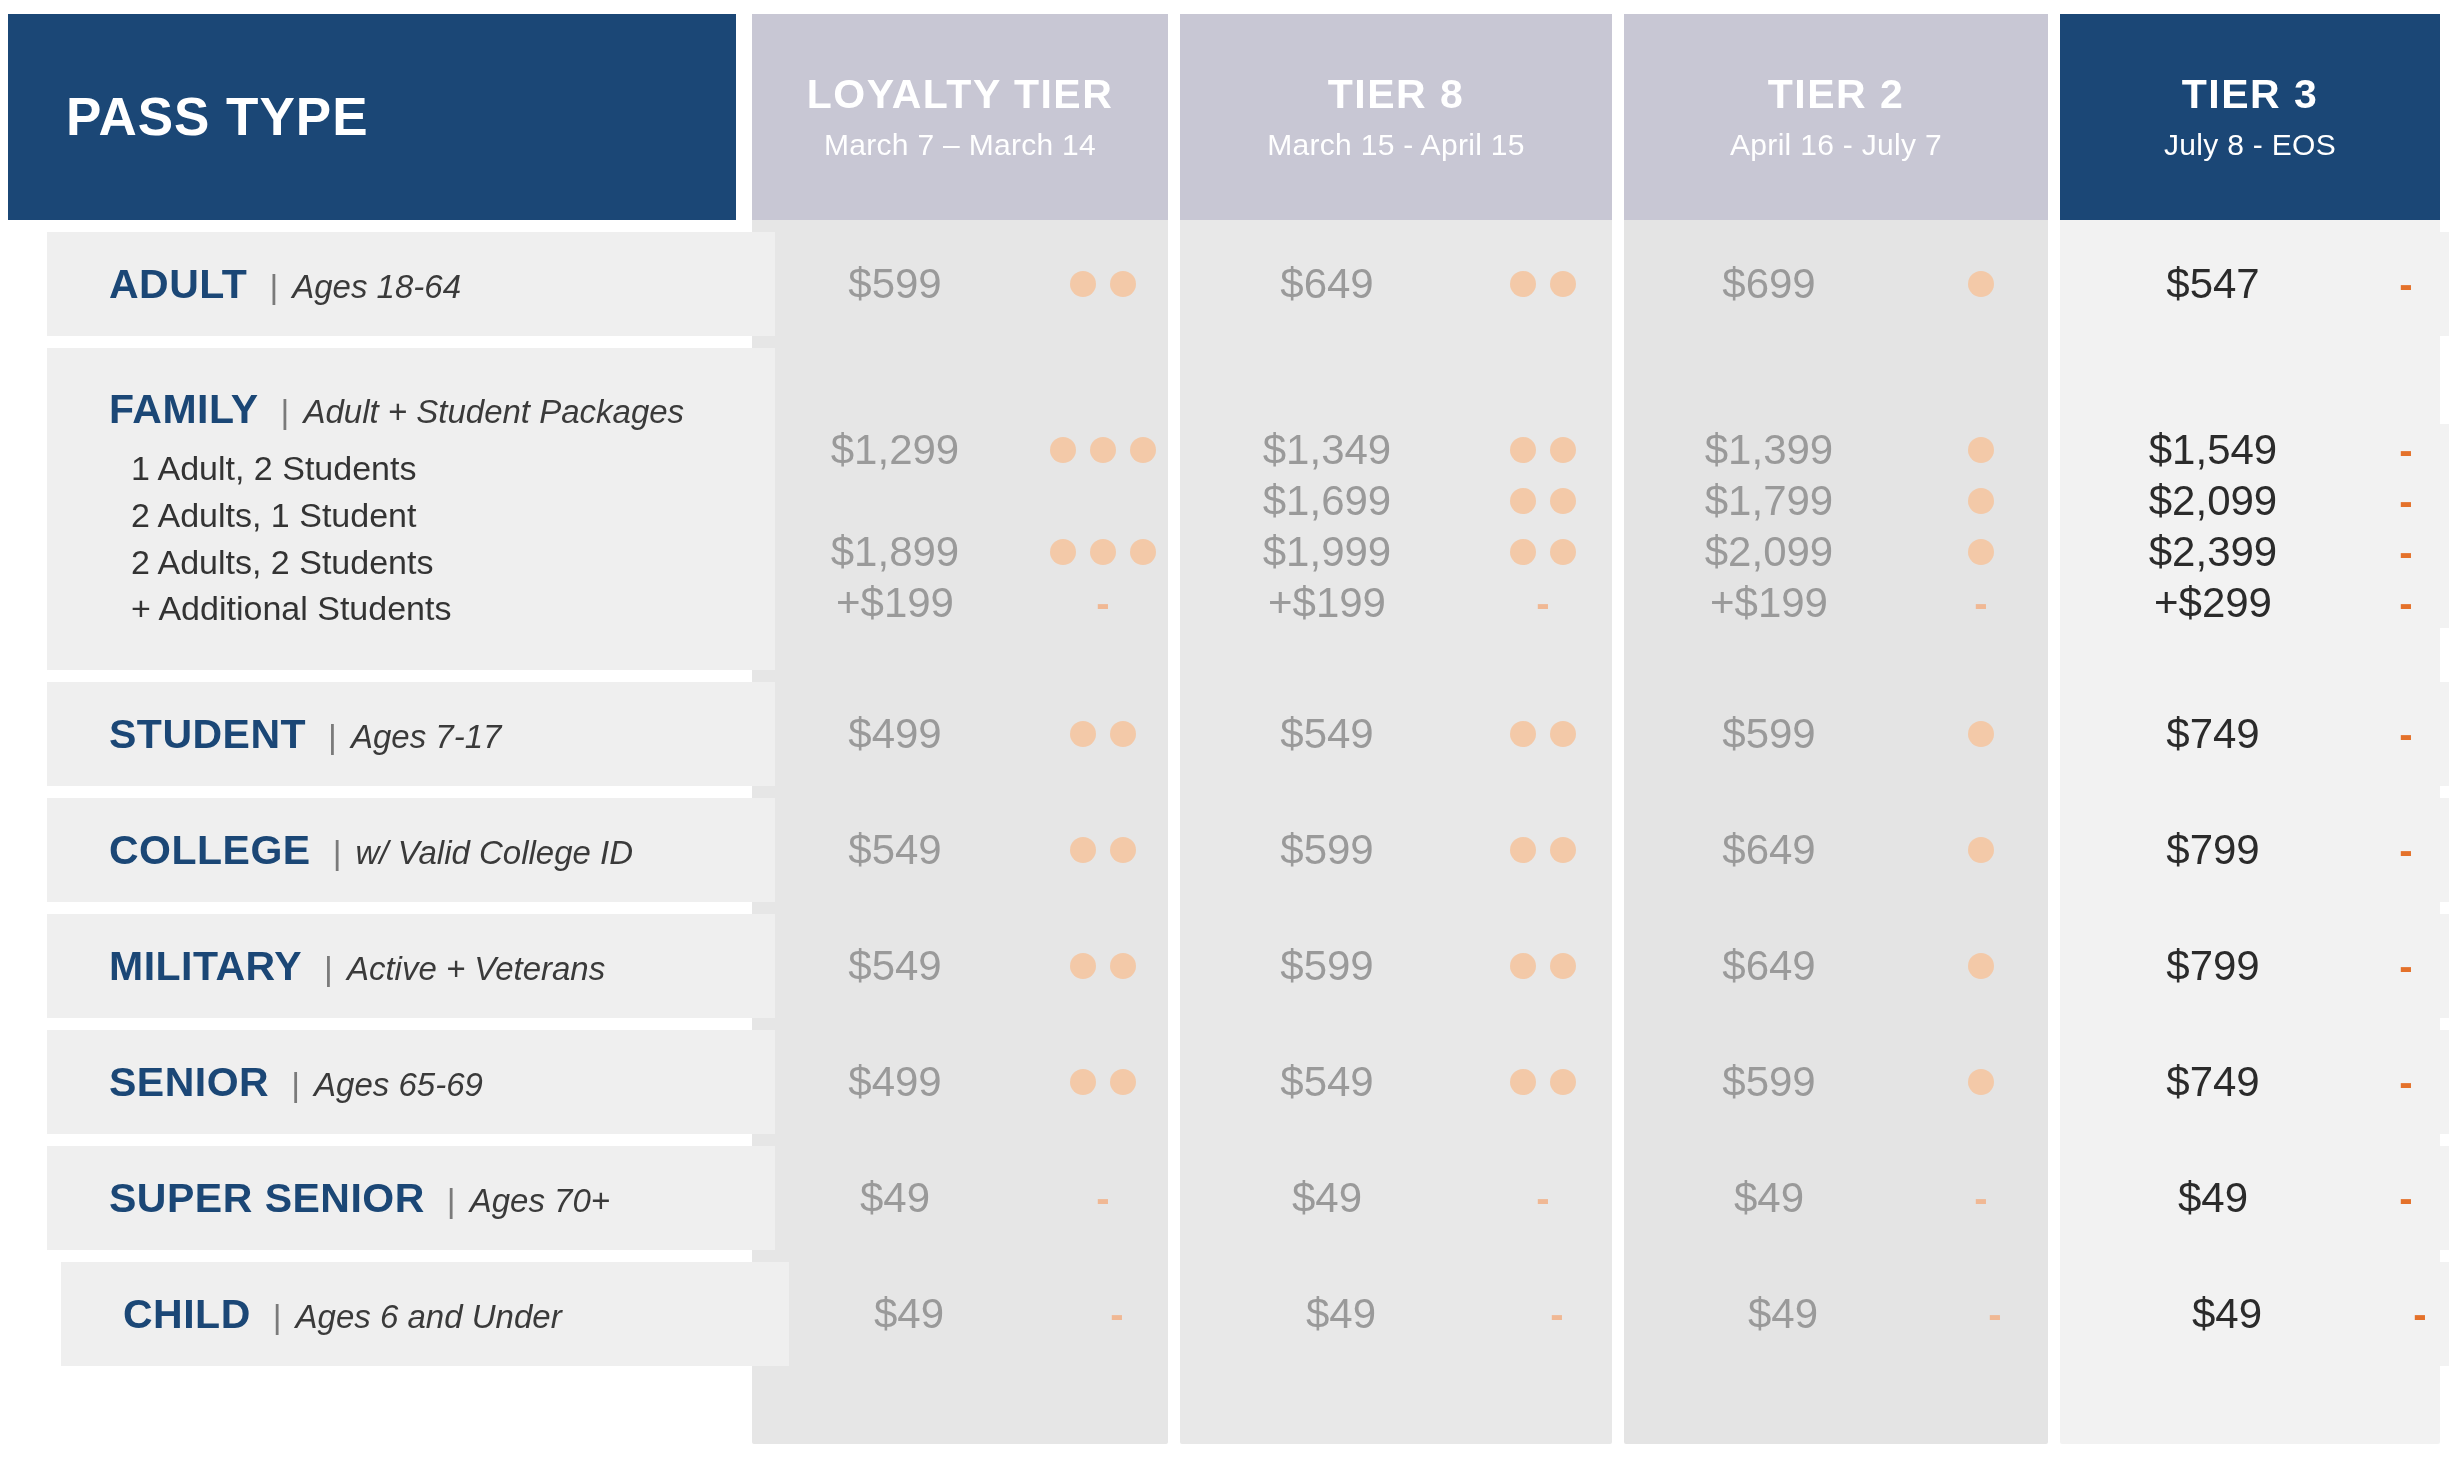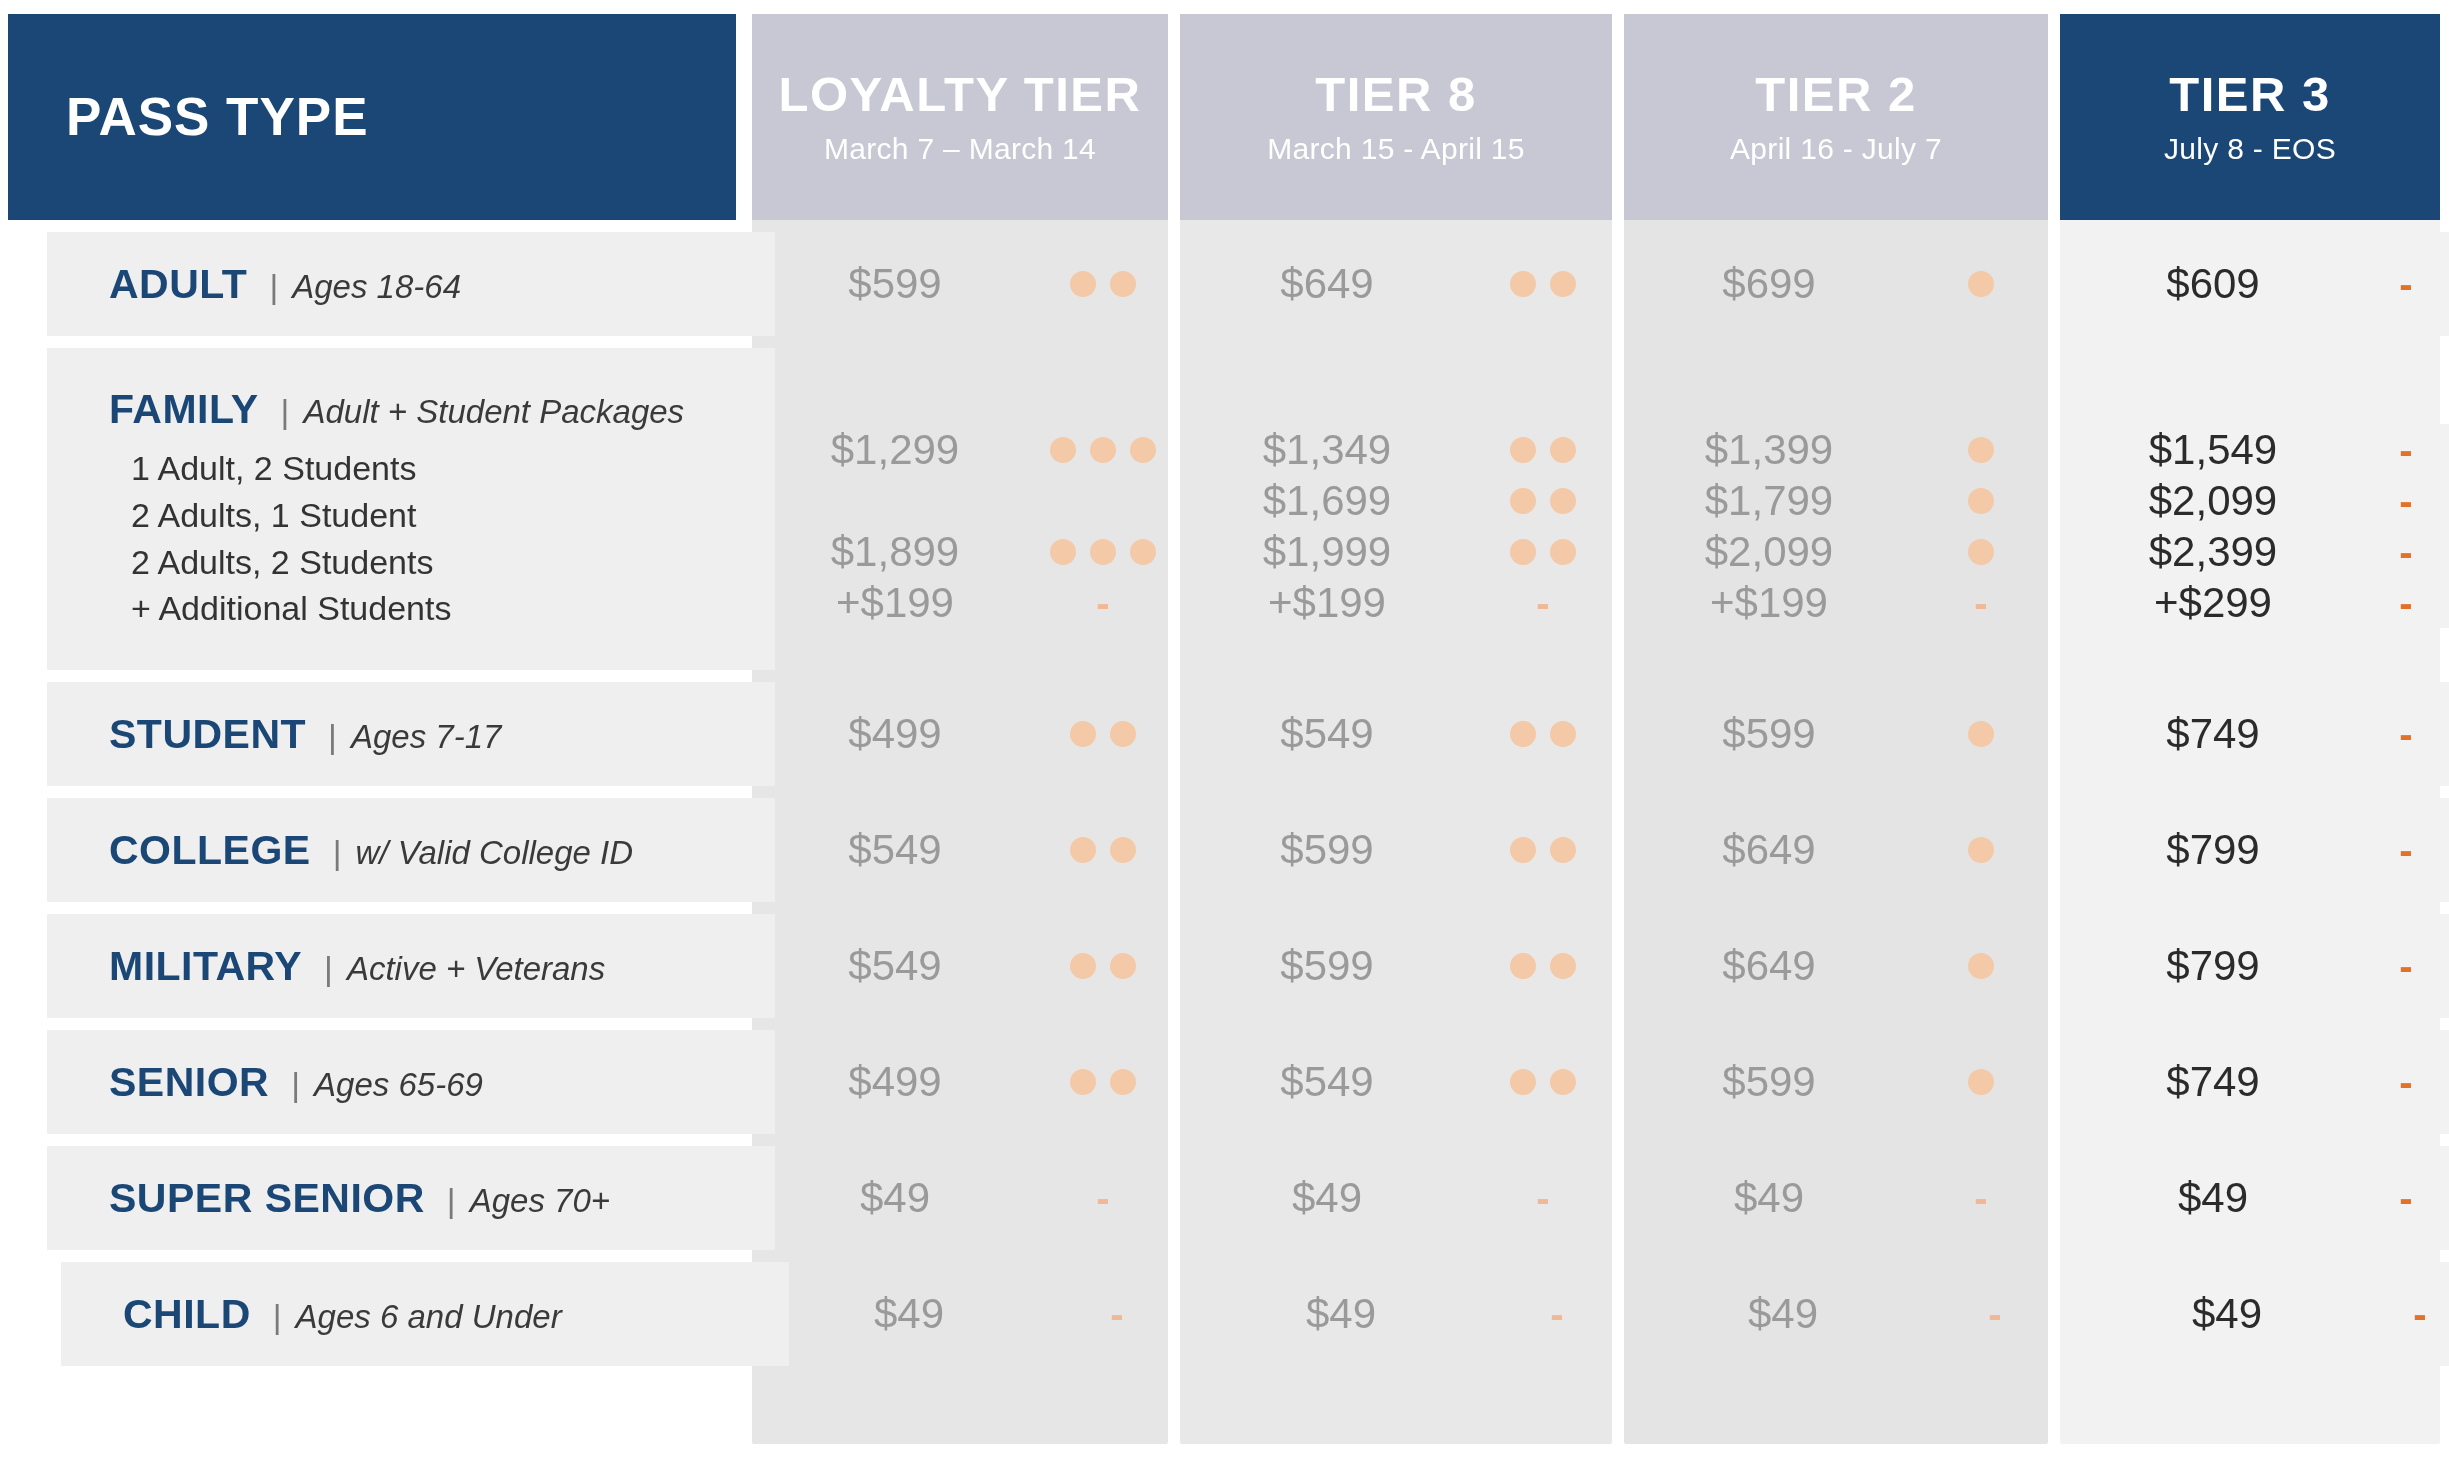--- a/index.html
+++ b/index.html
@@ -64,21 +64,21 @@
     font-weight: bold;
     letter-spacing: 1px;
     line-height: 1.05;
   }
   .hdr-loyalty { left: 744px;  width: 416px; background: #c8c7d4; }
   .hdr-tier1   { left: 1172px; width: 432px; background: #c8c7d4; }
   .hdr-tier2   { left: 1616px; width: 424px; background: #c8c7d4; }
   .hdr-tier3   { left: 2052px; width: 380px; background: #1b4776; }
 
   .hdr-tier-name {
-    font-size: 49px;
+    font-size: 41px;
     font-weight: bold;
     letter-spacing: 1.5px;
     line-height: 1.1;
     color: #ffffff;
   }
   .hdr-tier-dates {
     font-size: 30px;
     font-weight: normal;
     color: #ffffff;
     text-align: center;
@@ -286,21 +286,21 @@
         <div class="price-cell c-tier2 transparent" style="top: 0px; height: 104px;">
           <span class="price-text" style="width: 50%;">$699</span>
           <div class="dots">
             <span style="display: inline-flex; gap: 14px;">
               <span class="dot"></span>
             </span>
           </div>
         </div>
         <div class="price-cell c-tier3" style="top: 0px; height: 104px; background: transparent;">
           <div class="split-left">
-            <span class="price-text dark">$609</span>
+            <span class="price-text dark">$547</span>
           </div>
           <div class="split-right">
             <span class="dash orange" style="line-height: 0.5;">-</span>
           </div>
         </div>
       </div>
       <div class="row" style="height: 322px;">
         <div class="row-label" style="height: 322px;">
           <div class="label-main">
             <span class="label-name">FAMILY</span>

